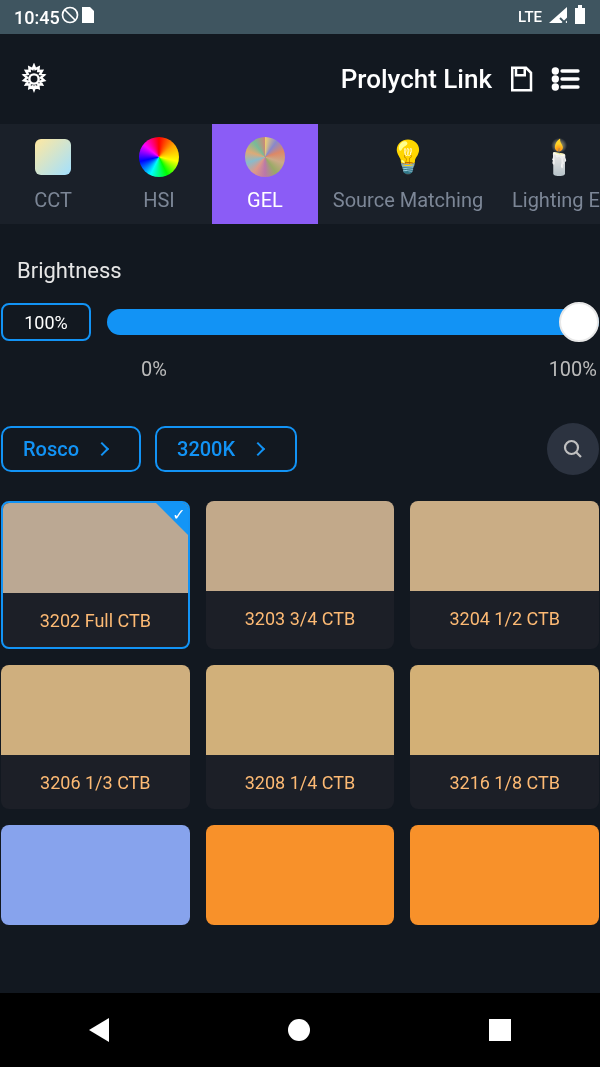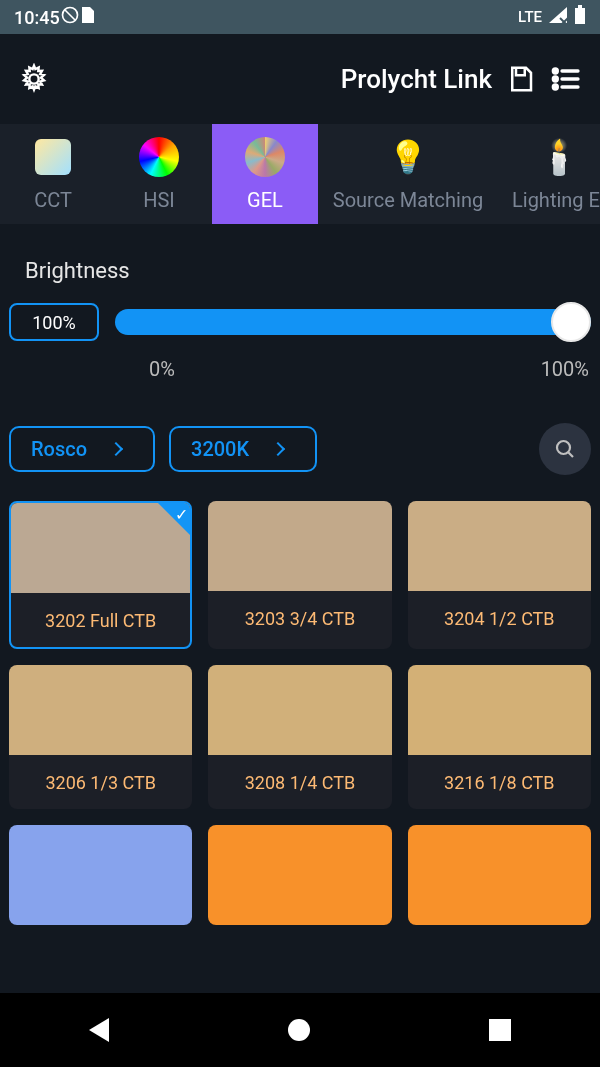--- a/index.html
+++ b/index.html
@@ -59,21 +59,21 @@
     font-size: 20px;
   }
   .tab.active { background: #8b5cf6; color: #fff; }
   .tab-icon { width: 42px; height: 42px; display: flex; align-items: center; justify-content: center; }
   .cct-swatch { width: 36px; height: 36px; border-radius: 6px; background: linear-gradient(135deg, #ffe8a0, #a2e0ff); }
   .hsi-circle { width: 40px; height: 40px; border-radius: 50%; background: conic-gradient(red, orange, yellow, lime, cyan, blue, magenta, red); }
   .gel-circle { width: 40px; height: 40px; border-radius: 50%; background: conic-gradient(#f0d070, #88c, #d86, #ca8, #9a6, #b7a, #d98, #8bc, #da7, #7b9, #c87); }
   .bulb-icon { font-size: 32px; color: #ffd060; }
   .candle-icon { font-size: 34px; color: #f2a03d; }
 
-  .content { padding: 34px 9px 0; }
+  .content { padding: 34px 1px 0; }
   .section-title { font-size: 22px; color: #e6e6e6; margin-bottom: 20px; margin-left: 16px; }
 
   .slider-row { display: flex; align-items: center; gap: 16px; margin-bottom: 16px; }
   .value-pill {
     width: 90px; height: 38px; border: 2px solid #1293f5; border-radius: 8px;
     display: flex; align-items: center; justify-content: center;
     font-size: 18px; color: #fff; flex-shrink: 0;
   }
   .slider-track {
     flex: 1;
@@ -88,21 +88,21 @@
   }
   .slider-labels {
     display: flex; justify-content: space-between; color: #bbb;
     font-size: 20px; padding-left: 140px; padding-right: 2px; margin-bottom: 42px;
   }
 
   .filter-row { display: flex; align-items: center; gap: 14px; margin-bottom: 26px; }
   .filter-pill {
     height: 46px; padding: 0 32px 0 20px;
     border: 2px solid #1293f5; border-radius: 10px;
-    display: flex; align-items: center; gap: 24px;
+    display: flex; align-items: center; gap: 18px;
     color: #1293f5; font-size: 20px; font-weight: 500;
     position: relative;
   }
   .chevron { width: 10px; height: 10px; border-right: 2px solid #1293f5; border-top: 2px solid #1293f5; transform: rotate(45deg); }
   .search-btn {
     width: 52px; height: 52px; border-radius: 50%; background: #2c3340;
     margin-left: auto; display: flex; align-items: center; justify-content: center;
   }
 
   .gel-grid {

